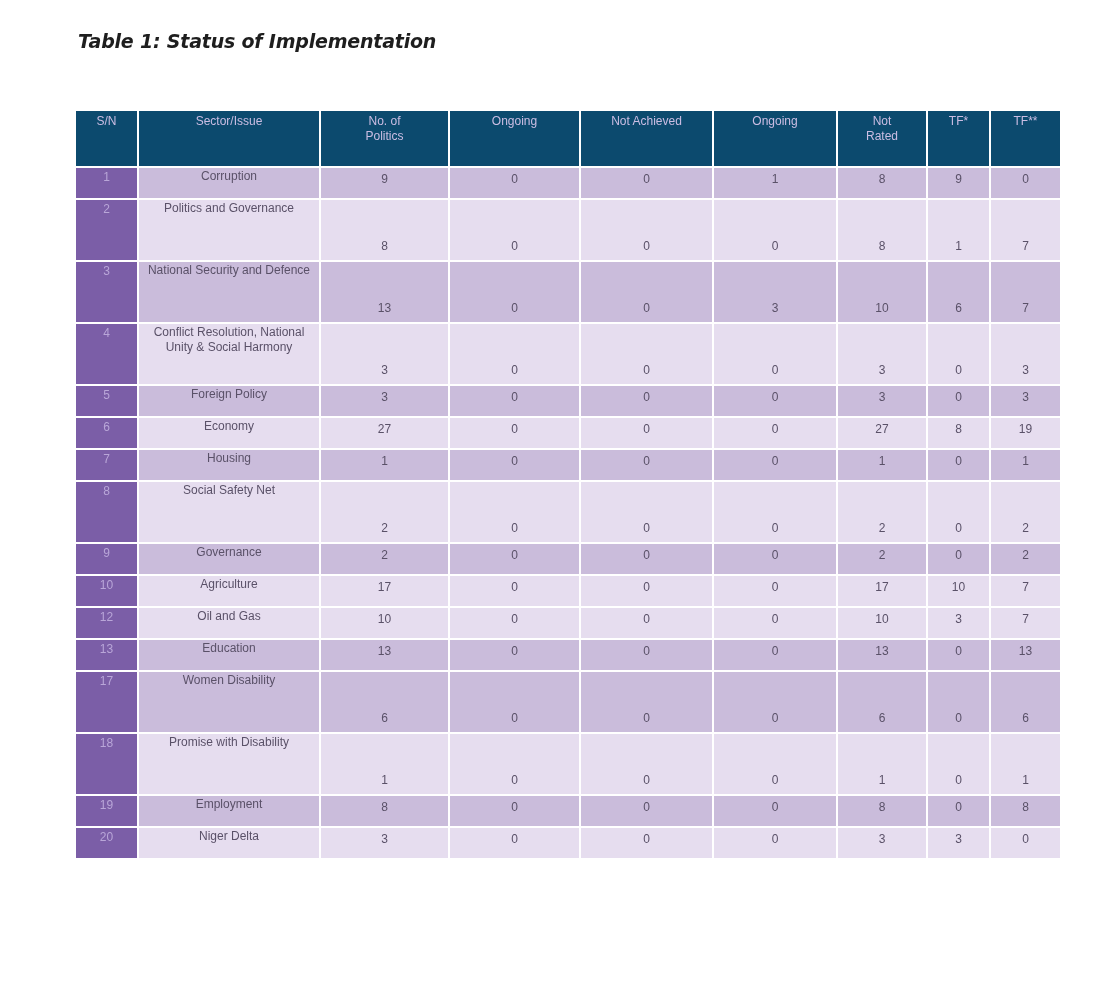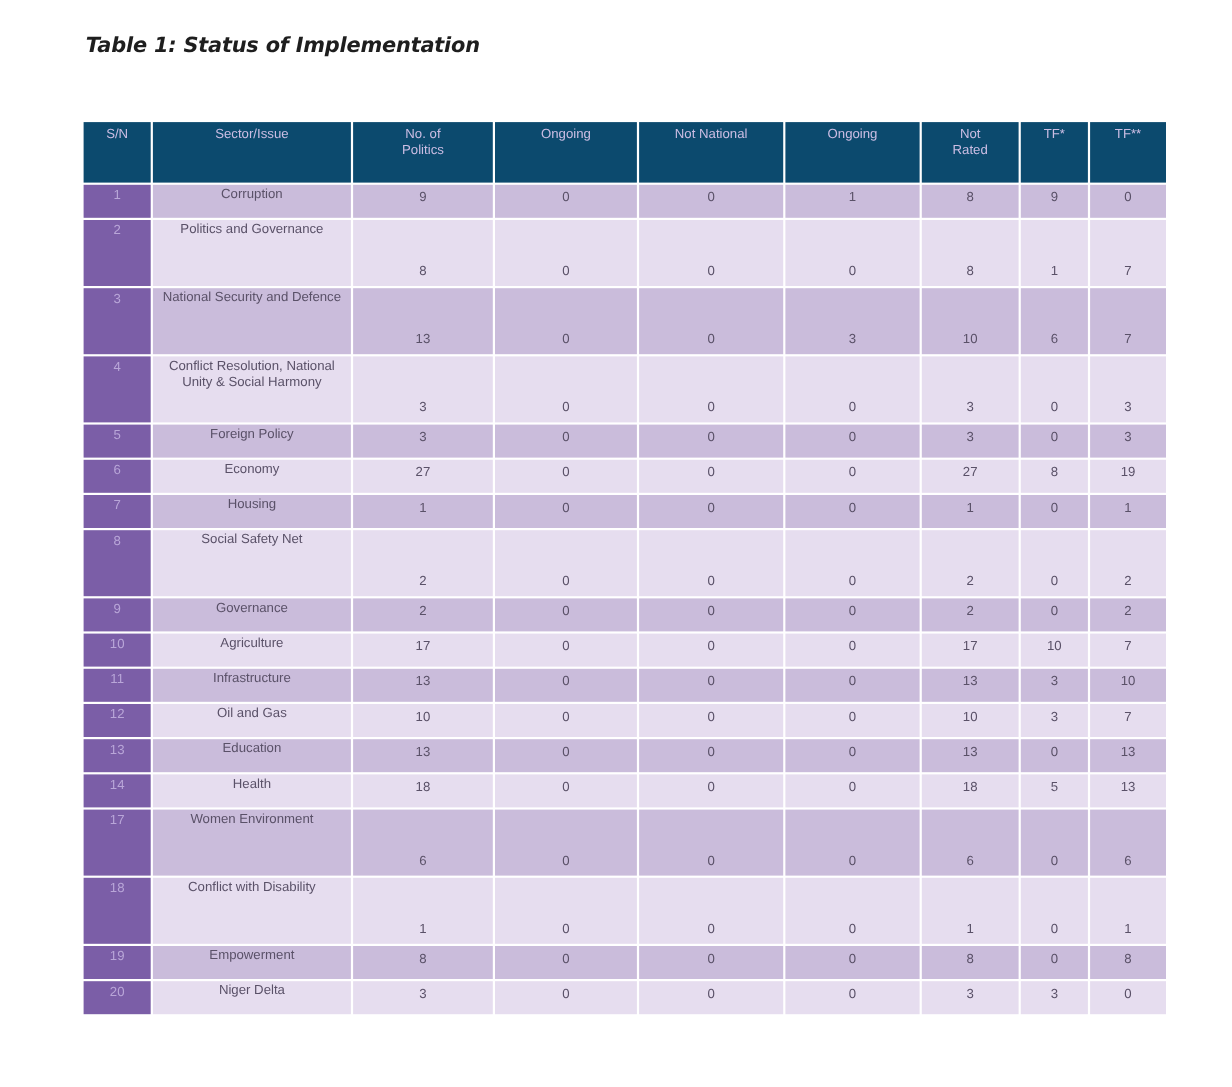--- a/index.html
+++ b/index.html
@@ -51,21 +51,21 @@
       <col style="width:88px">
       <col style="width:61px">
       <col style="width:69px">
   </colgroup>
   <thead>
     <tr>
       <th>S/N</th>
       <th>Sector/Issue</th>
       <th><span>No. of</span><br><span>Politics</span></th>
       <th>Ongoing</th>
-      <th>Not National</th>
+      <th>Not Achieved</th>
       <th>Ongoing</th>
       <th><span>Not</span><br><span>Rated</span></th>
       <th>TF*</th>
       <th>TF**</th>
     </tr>
   </thead>
   <tbody id="tbody">
 
   <tr class="odd r1 single">
     <td class="sn">1</td>
@@ -180,31 +180,20 @@
     <td class="sector">Agriculture</td>
     <td>17</td>
     <td>0</td>
     <td>0</td>
     <td>0</td>
     <td>17</td>
     <td>10</td>
     <td>7</td>
   </tr>
 
-  <tr class="odd r1 single">
-    <td class="sn">11</td>
-    <td class="sector">Infrastructure</td>
-    <td>13</td>
-    <td>0</td>
-    <td>0</td>
-    <td>0</td>
-    <td>13</td>
-    <td>3</td>
-    <td>10</td>
-  </tr>
 
   <tr class="even r1 single">
     <td class="sn">12</td>
     <td class="sector">Oil and Gas</td>
     <td>10</td>
     <td>0</td>
     <td>0</td>
     <td>0</td>
     <td>10</td>
     <td>3</td>
@@ -216,61 +205,50 @@
     <td class="sector">Education</td>
     <td>13</td>
     <td>0</td>
     <td>0</td>
     <td>0</td>
     <td>13</td>
     <td>0</td>
     <td>13</td>
   </tr>
 
-  <tr class="even r1 single">
-    <td class="sn">14</td>
-    <td class="sector">Health</td>
-    <td>18</td>
-    <td>0</td>
-    <td>0</td>
-    <td>0</td>
-    <td>18</td>
-    <td>5</td>
-    <td>13</td>
-  </tr>
 
 
 
   <tr class="odd r2">
     <td class="sn">17</td>
-    <td class="sector">Women Environment</td>
+    <td class="sector">Women Disability</td>
     <td>6</td>
     <td>0</td>
     <td>0</td>
     <td>0</td>
     <td>6</td>
     <td>0</td>
     <td>6</td>
   </tr>
 
   <tr class="even r2">
     <td class="sn">18</td>
-    <td class="sector">Conflict with Disability</td>
+    <td class="sector">Promise with Disability</td>
     <td>1</td>
     <td>0</td>
     <td>0</td>
     <td>0</td>
     <td>1</td>
     <td>0</td>
     <td>1</td>
   </tr>
 
   <tr class="odd r1 single">
     <td class="sn">19</td>
-    <td class="sector">Empowerment</td>
+    <td class="sector">Employment</td>
     <td>8</td>
     <td>0</td>
     <td>0</td>
     <td>0</td>
     <td>8</td>
     <td>0</td>
     <td>8</td>
   </tr>
 
   <tr class="even r1 single">

